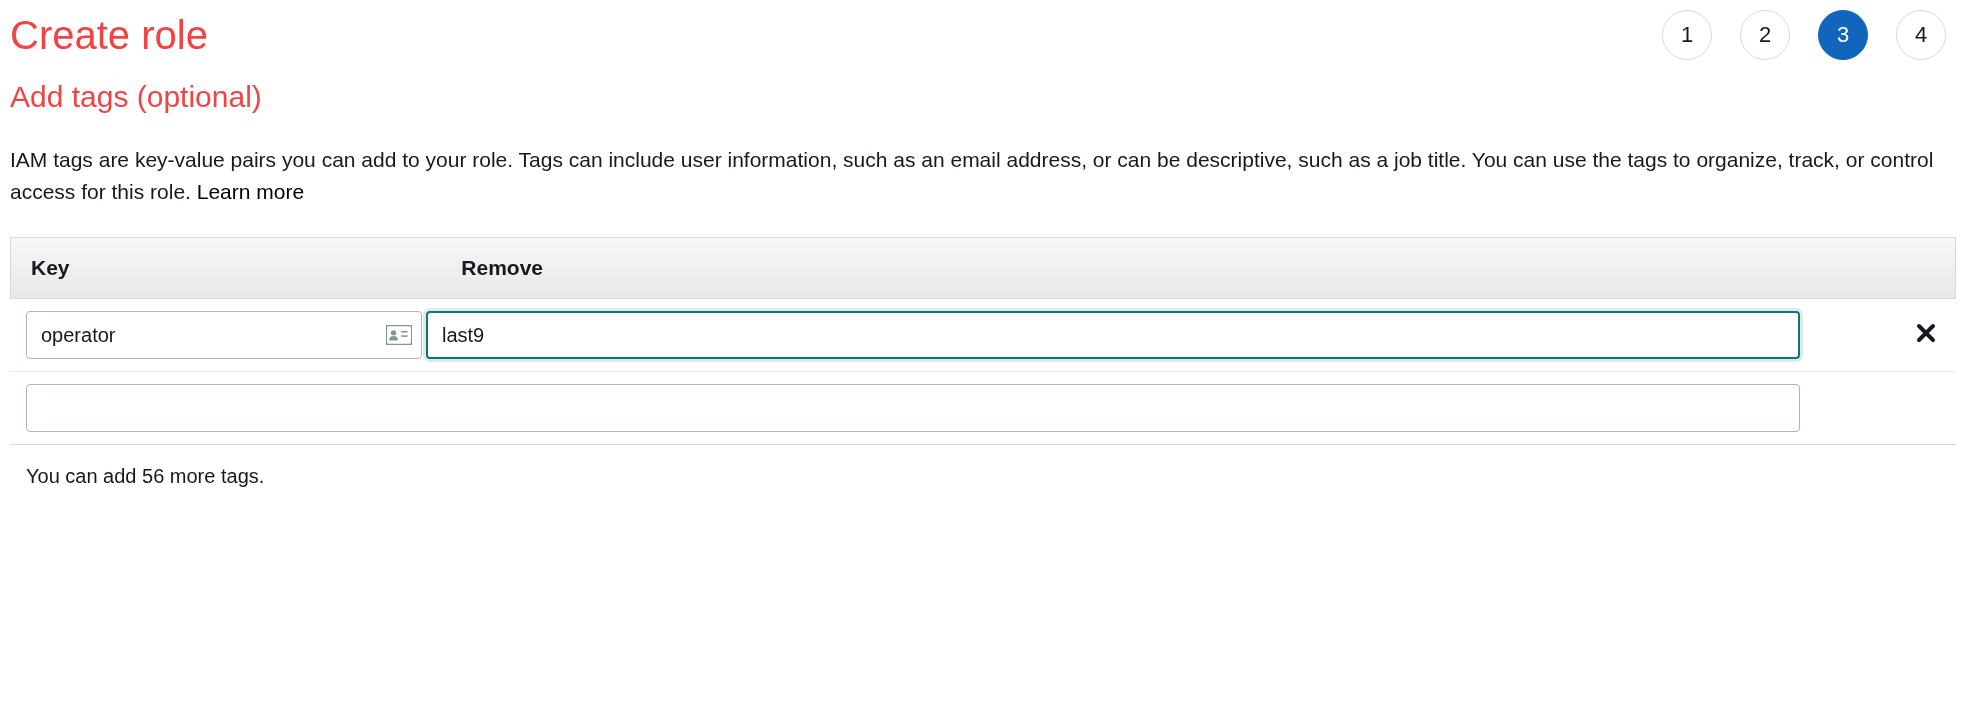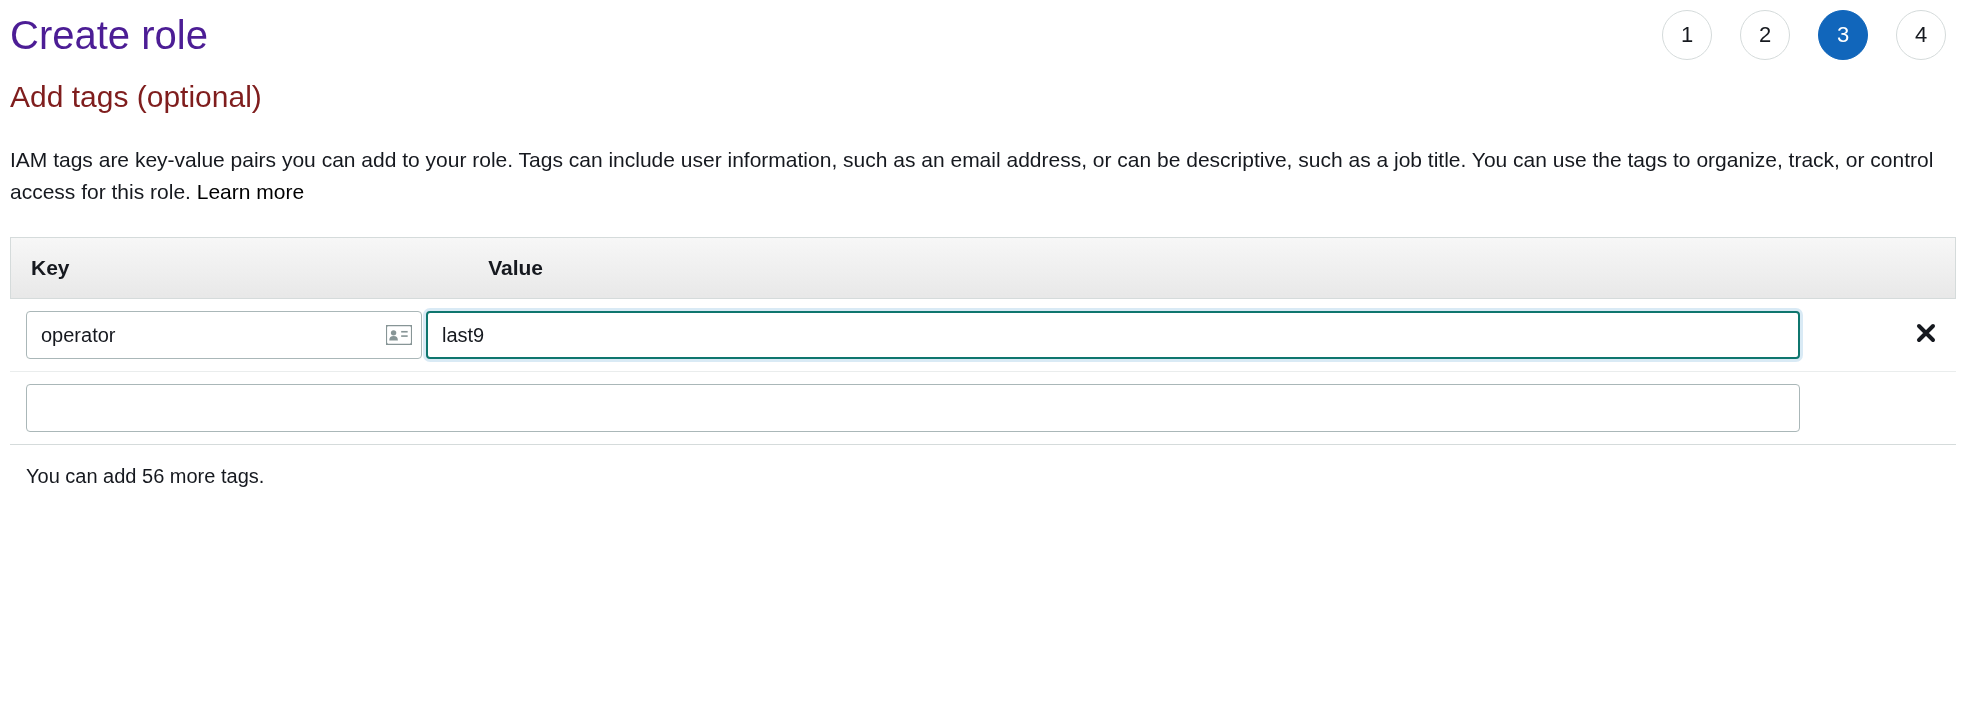--- a/index.html
+++ b/index.html
@@ -16,21 +16,21 @@
     }
     .header-row {
       display: flex;
       justify-content: space-between;
       align-items: center;
       margin-bottom: 20px;
     }
     .page-title {
       font-size: 40px;
       font-weight: 400;
-      color: #4c1d95;
+      color: #ef4444;
     }
     .stepper {
       display: flex;
       gap: 28px;
       align-items: center;
       padding-right: 10px;
     }
     .step-circle {
       width: 50px;
       height: 50px;
@@ -44,21 +44,21 @@
       background: #ffffff;
     }
     .step-circle.active {
       background: #1166bb;
       border-color: #1166bb;
       color: #ffffff;
     }
     .section-title {
       font-size: 30px;
       font-weight: 400;
-      color: #7f1d1d;
+      color: #ef4444;
       margin-bottom: 30px;
     }
     .description {
       font-size: 21px;
       line-height: 1.5;
       color: #16191f;
       margin-bottom: 30px;
     }
     .learn-more {
       color: #000000;
@@ -171,21 +171,21 @@
 
 <h2 class="section-title">Add tags (optional)</h2>
 
 <p class="description">
   <span>IAM tags are key-value pairs you can add to your role. Tags can include user information, such as an email address, or can be descriptive, such as a job title. You can use the tags to organize, track, or control access for this role. </span><a class="learn-more">Learn more</a>
 </p>
 
 <div class="tags-table">
   <div class="table-header">
     <div class="col-key">Key</div>
-    <div class="col-remove">Value</div>
+    <div class="col-remove">Remove</div>
   </div>
 
   <div class="table-row">
     <div class="row-key-col">
       <div class="input-wrap">
         <input type="text" class="text-input" value="operator" style="">
         <svg class="contact-icon" viewBox="0 0 24 18" fill="currentColor">
           <rect x="0" y="0" width="24" height="18" rx="2" fill="none" stroke="currentColor" stroke-width="2"></rect>
           <circle cx="7" cy="7" r="2.5" fill="currentColor"></circle>
           <path d="M3 14 Q3 10 7 10 Q11 10 11 14 Z" fill="currentColor"></path>

